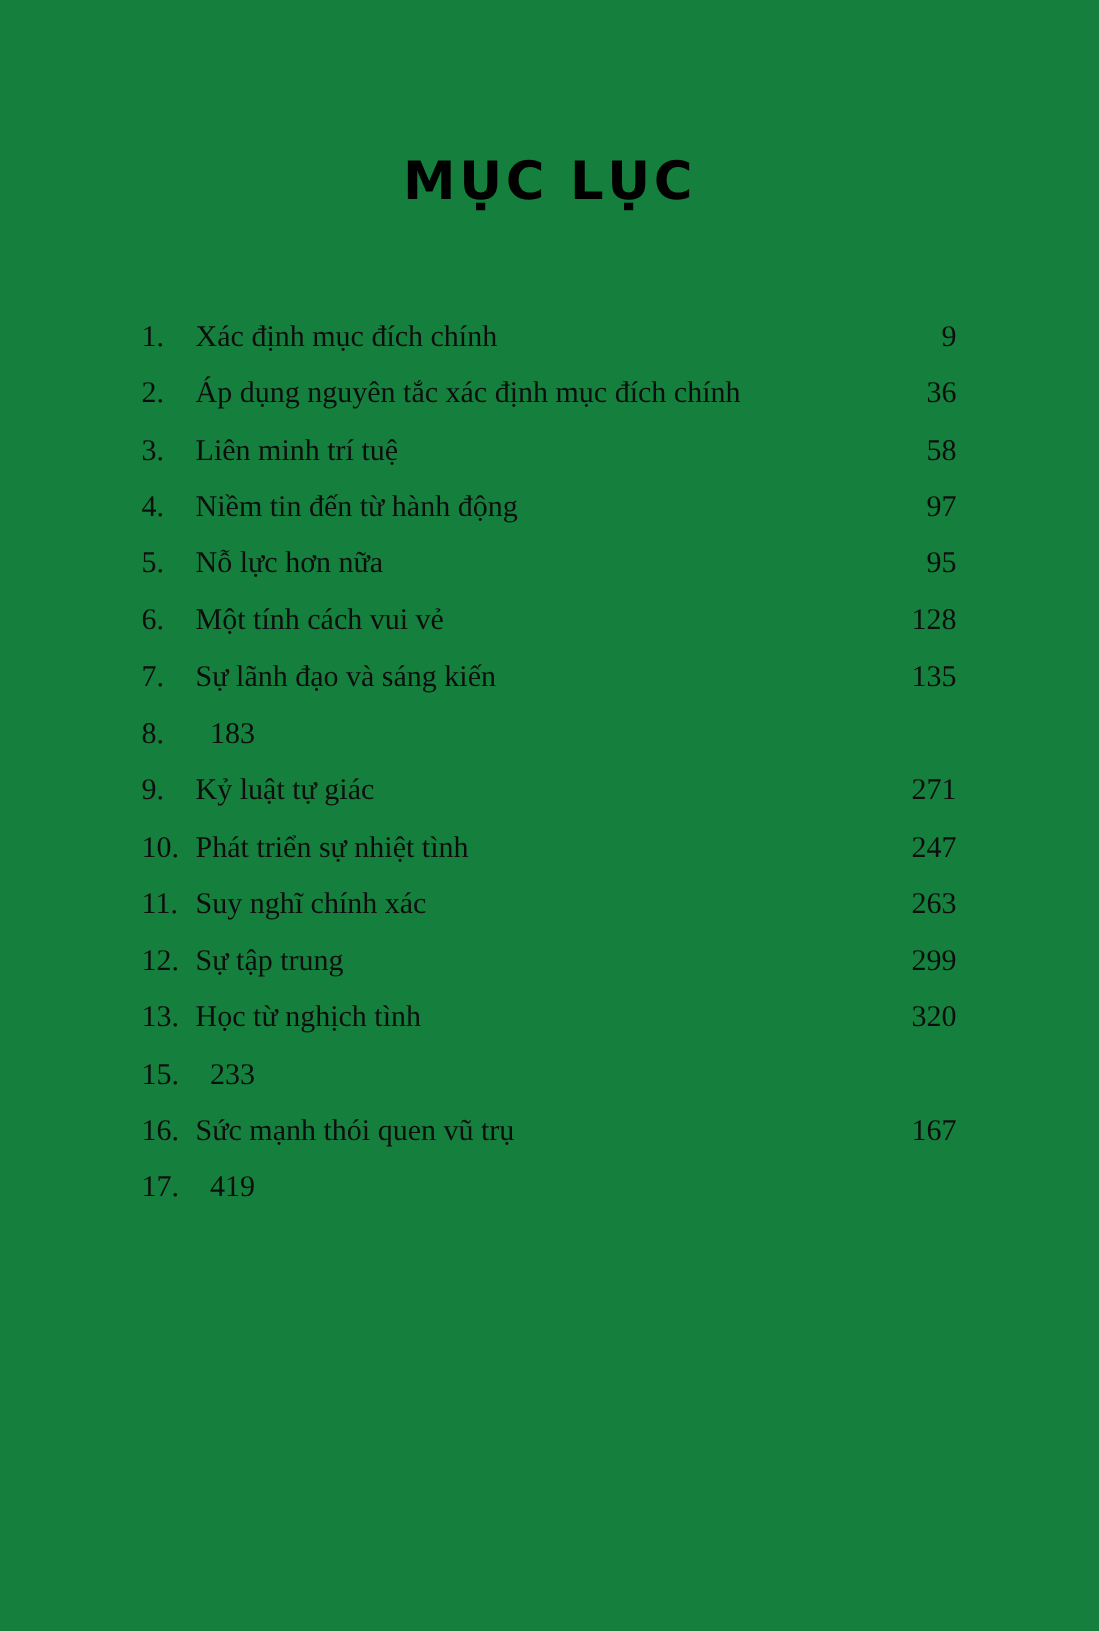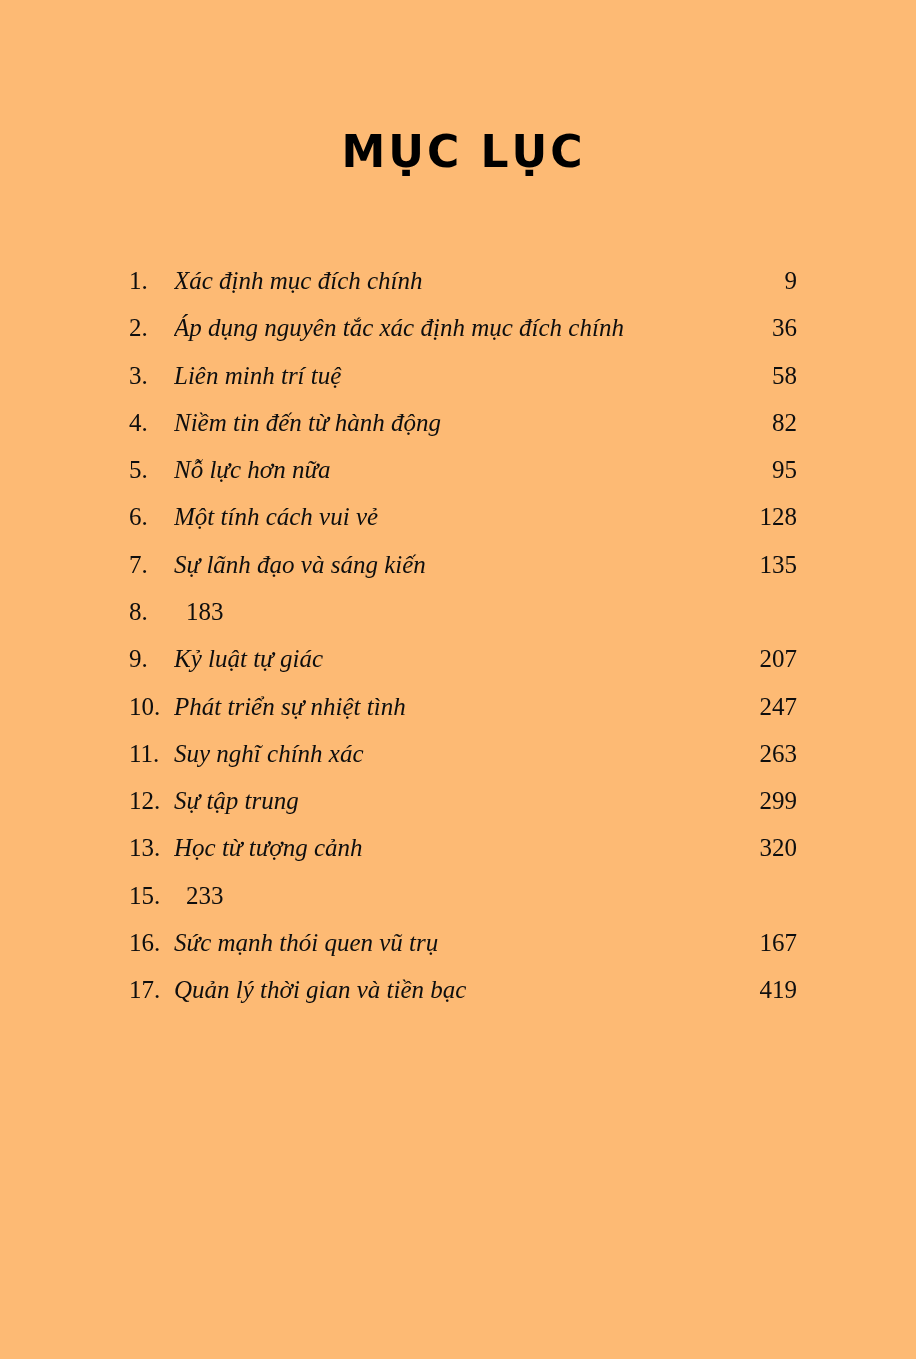--- a/index.html
+++ b/index.html
@@ -10,23 +10,22 @@
   body {
     height: 1359px;
     position: relative;
     overflow: hidden;
     font-family: "Liberation Serif", serif;
     color: #0e0e0e;
   }
   .page {
     width: 916px;
     height: 1359px;
-    background: #fdba74;
+    background: #15803d;
     position: relative;
-    padding-left: 11px;
   }
   .toc-title {
     padding-top: 126px;
     text-align: center;
     font-family: "DejaVu Sans", sans-serif;
     font-weight: 800;
     font-size: 44px;
     letter-spacing: 3px;
     line-height: 1.18;
     color: #000000;
@@ -43,21 +42,20 @@
     white-space: nowrap;
   }
   .toc-num {
     width: 45px;
     flex: 0 0 45px;
     text-align: left;
   }
   .toc-entry-title {
     flex: 1 1 auto;
     overflow: hidden;
-    font-style: italic;
   }
   .toc-page {
     flex: 0 0 auto;
     margin-left: 12px;
     text-align: right;
   }
 </style>
 </head>
 <body>
 
@@ -81,21 +79,21 @@
 
     <div class="toc-row">
       <span class="toc-num">3.</span>
       <span class="toc-entry-title">Liên minh trí tuệ</span>
       <span class="toc-page">58</span>
     </div>
 
     <div class="toc-row">
       <span class="toc-num">4.</span>
       <span class="toc-entry-title">Niềm tin đến từ hành động</span>
-      <span class="toc-page">82</span>
+      <span class="toc-page">97</span>
     </div>
 
     <div class="toc-row">
       <span class="toc-num">5.</span>
       <span class="toc-entry-title">Nỗ lực hơn nữa</span>
       <span class="toc-page">95</span>
     </div>
 
     <div class="toc-row">
       <span class="toc-num">6.</span>
@@ -110,21 +108,21 @@
     </div>
 
     <div class="toc-row">
       <span class="toc-num">8.</span>
       <span class="toc-page">183</span>
     </div>
 
     <div class="toc-row">
       <span class="toc-num">9.</span>
       <span class="toc-entry-title">Kỷ luật tự giác</span>
-      <span class="toc-page">207</span>
+      <span class="toc-page">271</span>
     </div>
 
     <div class="toc-row">
       <span class="toc-num">10.</span>
       <span class="toc-entry-title">Phát triển sự nhiệt tình</span>
       <span class="toc-page">247</span>
     </div>
 
     <div class="toc-row">
       <span class="toc-num">11.</span>
@@ -133,36 +131,35 @@
     </div>
 
     <div class="toc-row">
       <span class="toc-num">12.</span>
       <span class="toc-entry-title">Sự tập trung</span>
       <span class="toc-page">299</span>
     </div>
 
     <div class="toc-row">
       <span class="toc-num">13.</span>
-      <span class="toc-entry-title">Học từ tượng cảnh</span>
+      <span class="toc-entry-title">Học từ nghịch tình</span>
       <span class="toc-page">320</span>
     </div>
 
 
     <div class="toc-row">
       <span class="toc-num">15.</span>
       <span class="toc-page">233</span>
     </div>
 
     <div class="toc-row">
       <span class="toc-num">16.</span>
       <span class="toc-entry-title">Sức mạnh thói quen vũ trụ</span>
       <span class="toc-page">167</span>
     </div>
 
     <div class="toc-row">
       <span class="toc-num">17.</span>
-      <span class="toc-entry-title">Quản lý thời gian và tiền bạc</span>
       <span class="toc-page">419</span>
     </div>
 
   </div>
 </div>
 
 </body></html>

